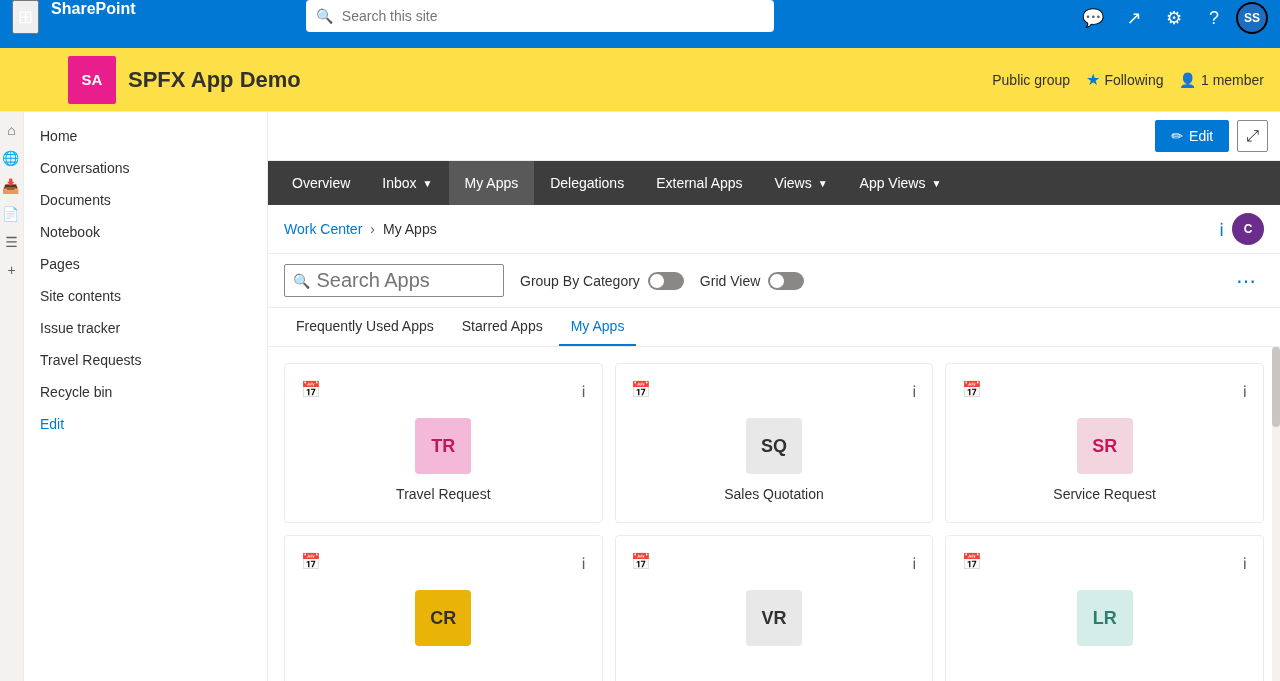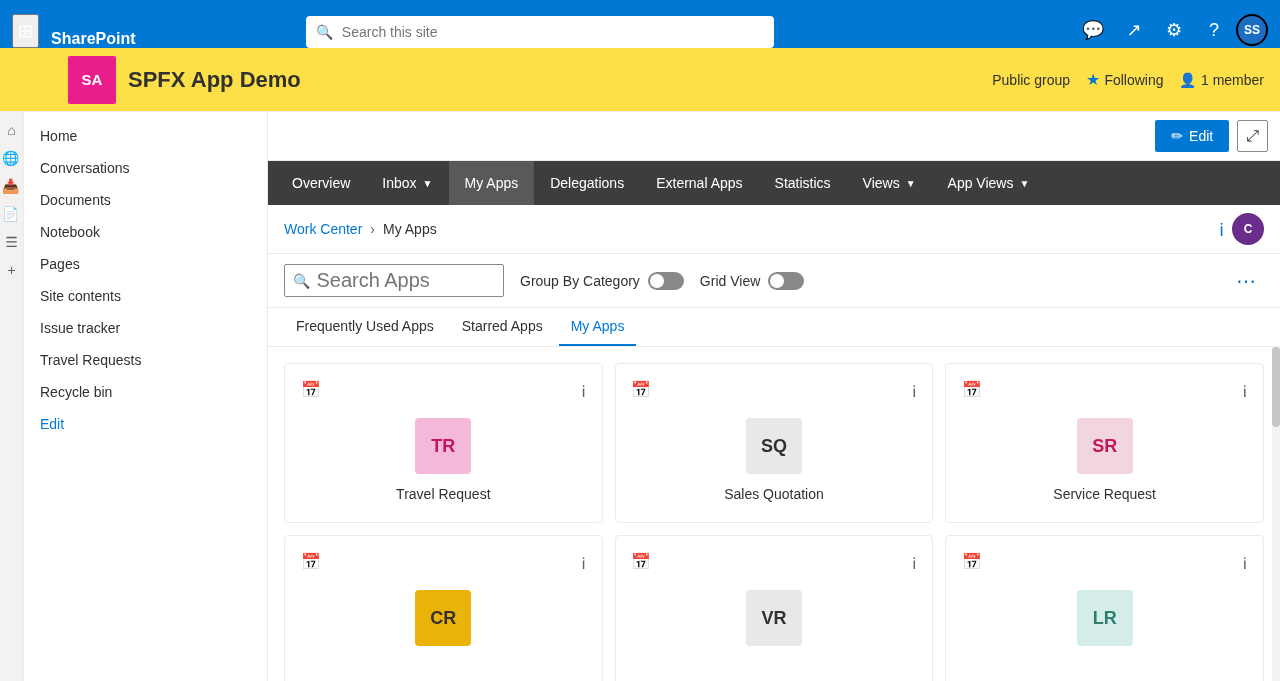--- a/index.html
+++ b/index.html
@@ -3,21 +3,21 @@
   <meta charset="utf-8">
   <style>
     * { box-sizing: border-box; margin: 0; padding: 0; }
     body { font-family: 'Segoe UI', Arial, sans-serif; font-size: 14px; background: #f3f2f1; overflow: hidden; height: 681px; width: 1280px; }
 
     
     .top-bar {
       background: #0078d4;
       height: 48px;
       display: flex;
-      align-items: flex-end;
+      align-items: flex-start;
       padding: 0 12px;
       gap: 8px;
     }
     .top-bar-waffle {
       color: white;
       font-size: 18px;
       cursor: pointer;
       padding: 4px;
       margin-right: 4px;
     }
@@ -531,23 +531,20 @@
       <div class="nav-tab active">
         <span>My Apps</span>
       </div>
       <div class="nav-tab">
         <span>Delegations</span>
       </div>
       <div class="nav-tab">
         <span>External Apps</span>
       </div>
       <div class="nav-tab">
-        <span>Statistics</span>
-      </div>
-      <div class="nav-tab">
         <span>Views</span>
         <span class="dropdown-arrow">▼</span>
       </div>
       <div class="nav-tab">
         <span>App Views</span>
         <span class="dropdown-arrow">▼</span>
       </div>
     </div>
 
     <div class="breadcrumb-area">

